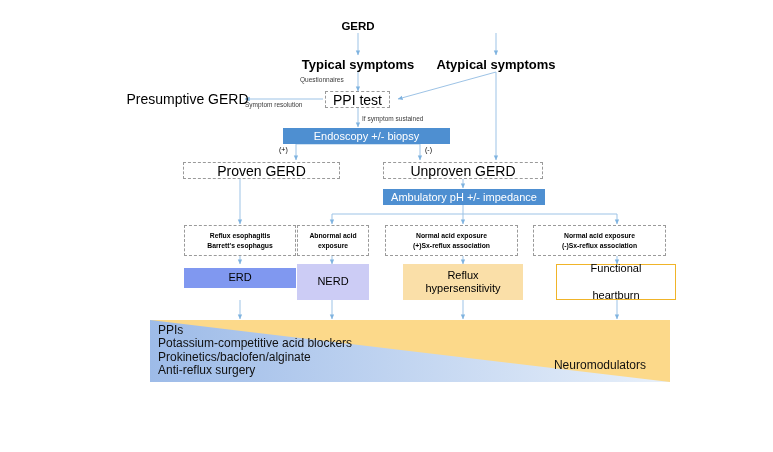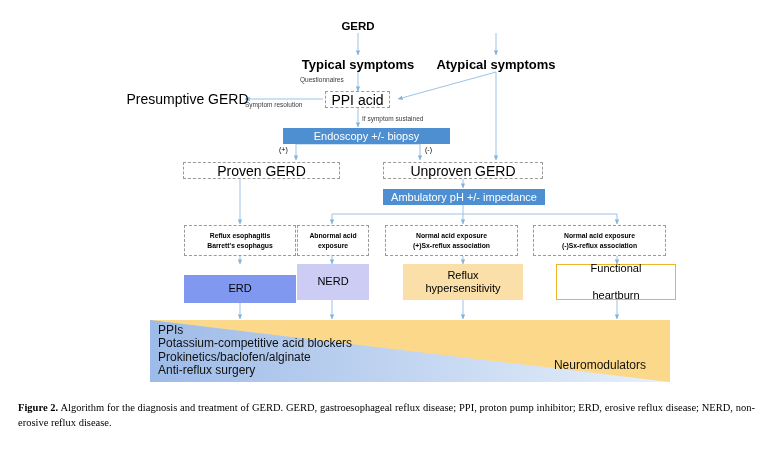--- a/index.html
+++ b/index.html
@@ -125,21 +125,21 @@
   <span class="edge-lbl" style="left:245px;top:101px;">Symptom resolution</span>
 
   <span class="edge-lbl" style="left:362px;top:115px;">If symptom sustained</span>
 
   <span class="pm-lbl" style="left:279px;top:146px;">(+)</span>
 
   <span class="pm-lbl" style="left:425px;top:146px;">(-)</span>
 
   <div class="node plain" style="left:130px;top:91px;width:115px;height:16px;">Presumptive GERD</div>
 
-  <div class="node dashed plain" style="left:325px;top:91px;width:65px;height:17px;">PPI acid</div>
+  <div class="node dashed plain" style="left:325px;top:91px;width:65px;height:17px;">PPI test</div>
 
   <div class="node blue" style="left:283px;top:128px;width:167px;height:16px;">Endoscopy +/- biopsy</div>
 
   <div class="node dashed plain" style="left:183px;top:162px;width:157px;height:17px;">Proven GERD</div>
 
   <div class="node dashed plain" style="left:383px;top:162px;width:160px;height:17px;">Unproven GERD</div>
 
   <div class="node blue" style="left:383px;top:189px;width:162px;height:16px;">Ambulatory pH +/- impedance</div>
 
   <div class="node small4" style="left:184px;top:225px;width:112px;height:31px;
@@ -159,21 +159,21 @@
     <span>Normal acid exposure</span>
     <span>(+)Sx-reflux association</span>
   </div>
 
   <div class="node small4" style="left:533px;top:225px;width:133px;height:31px;
               flex-direction:column;">
     <span>Normal acid exposure</span>
     <span>(-)Sx-reflux association</span>
   </div>
 
-  <div class="node out out-erd" style="left:184px;top:275px;width:112px;height:28px;">
+  <div class="node out out-erd" style="left:184px;top:268px;width:112px;height:20px;">
     <span>ERD</span>
   </div>
 
   <div class="node out out-nerd" style="left:297px;top:264px;width:72px;height:36px;">
     <span>NERD</span>
   </div>
 
   <div class="node out out-rh" style="left:403px;top:264px;width:120px;height:36px;
               flex-direction:column;">
     <span>Reflux</span>
@@ -198,17 +198,14 @@
     </svg>
     <div class="txt left">
       <div>PPIs</div>
       <div>Potassium-competitive acid blockers</div>
       <div>Prokinetics/baclofen/alginate</div>
       <div>Anti-reflux surgery</div>
     </div>
     <div class="txt right">Neuromodulators</div>
   </div>
 
-  <div id="caption">
-    <b>Figure 2.</b><span> Algorithm for the diagnosis and treatment of GERD. GERD, gastroesophageal reflux disease; PPI, proton pump inhibitor; ERD, erosive reflux disease; NERD, non-erosive reflux disease.</span>
-  </div>
 
 </div>
 
 </body></html>

